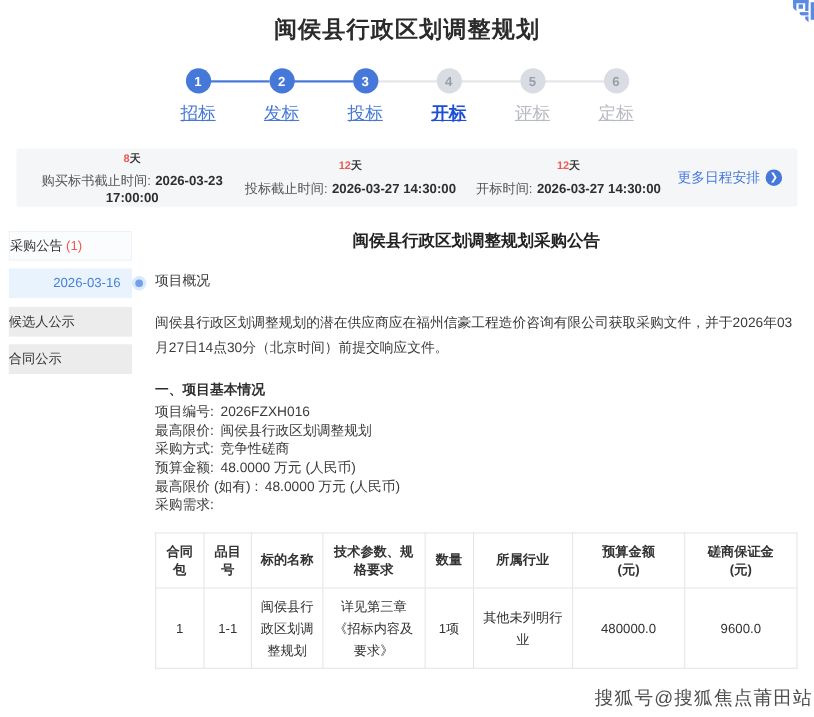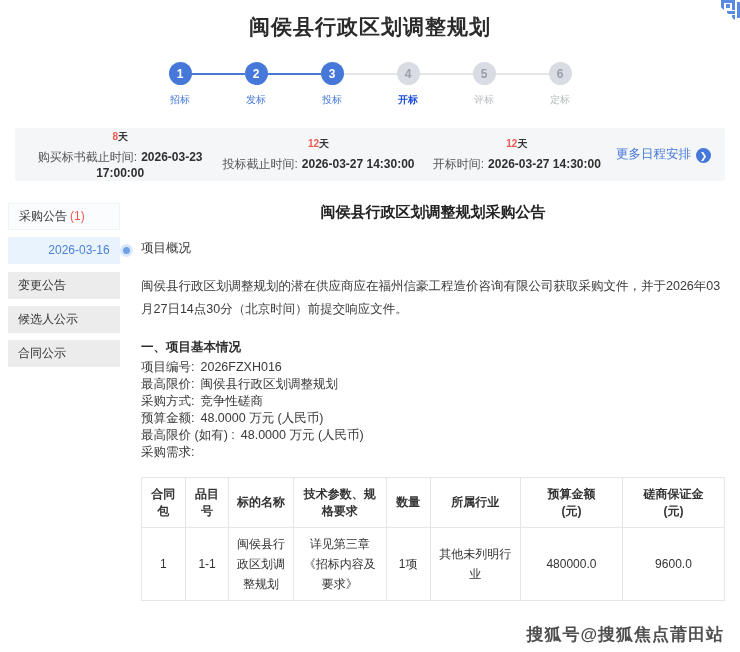--- a/index.html
+++ b/index.html
@@ -10,67 +10,67 @@
   .page-title { text-align:center; font-size:21px; font-weight:bold; color:#2b2b2b;
     padding-top:13px; letter-spacing:1px; }
 
   .qr-corner { position:absolute; top:0; right:0; width:27px; height:22px; }
 
   
   .stepper { display:flex; justify-content:center; margin-top:21px; }
   .step { width:76px; display:flex; flex-direction:column; align-items:center; position:relative; }
   .step .circle { width:23px; height:23px; border-radius:50%; background:#4678d9; color:#fff;
     font-size:12px; font-weight:bold; display:flex; align-items:center; justify-content:center; z-index:1; }
-  .step .step-label { margin-top:8px; font-size:10px; color:#4678d9; }
+  .step .step-label { margin-top:8px; font-size:16px; color:#4678d9;text-decoration:underline; }
   .step.pending .circle { background:#d9dce2; color:#989fa8; }
   .step.pending .step-label { color:#b6bac1; }
   .step.pending.current-next .step-label { color:#1d4ed8; font-weight:bold; }
   .step:not(:first-child)::before { content:""; position:absolute; top:11px;
     right:calc(50% + 11px); width:54px; height:2px; background:#4678d9; }
   .step.pending::before { background:#e3e5e9; }
 
   
   .schedule-bar { margin:21px 15px 0 15px; height:53px; background:#f4f6f8; border-radius:3px;
     display:flex; align-items:center; padding:0 14px 0 6px; }
   .time-group { flex:1; text-align:center; }
   .days-line { font-size:10px; font-weight:bold; color:#333; }
   .days-line .num { color:#f0584d; }
   .dt-line { font-size:12px; margin-top:5px; color:#555; }
   .dt-line .dt-value { color:#2f2f2f; font-weight:bold; margin-left:4px; }
-  .more-link { display:flex; align-items:flex-end; gap:5px; color:#4678d9; font-size:12.5px;
+  .more-link { display:flex; align-items:center; gap:5px; color:#4678d9; font-size:12.5px;
     cursor:pointer; white-space:nowrap; }
   .arrow-circle { width:15px; height:15px; border-radius:50%; background:#4678d9; color:#fff;
     font-size:9px; display:flex; align-items:center; justify-content:center; font-weight:bold; }
 
   
   .main { display:flex; margin-top:22px; padding-left:8px; }
   .sidebar { width:112px; flex:none; }
   .side-item { height:27px; line-height:27px; font-size:12px; color:#333; background:#ececec;
-    padding-left:10px; margin-bottom:7px; cursor:pointer; }
+    margin-bottom:7px; cursor:pointer; }
   .side-item.active { background:#fbfcfe; border:1px solid #f0f2f6; line-height:25px; }
   .side-item .count { color:#f0584d; margin-left:3px; }
   .side-date { height:27px; line-height:27px; font-size:12px; color:#4a80d6; background:#e9f3fe;
     text-align:center; margin-bottom:8px; position:relative; cursor:pointer;padding-left:30px; }
   .side-date .dot { position:absolute; right:-10px; top:10px; width:7px; height:7px;
     border-radius:50%; background:#6fa0e8; box-shadow:0 0 0 3px #d9e8fb; }
 
   .content { flex:1; margin:0 15px 0 21px; font-size:12.5px; color:#3a3a3a; }
   .content-title { text-align:center; font-size:15px; font-weight:bold; color:#222; margin-bottom:4px; }
   .para { margin-top:15px; line-height:23px; }
   .bold { font-weight:bold; color:#2e2e2e; }
   .field-line { }
   .field-line .field-value { margin-left:6px; }
 
   table.req { width:100%; border-collapse:collapse; margin-top:16px; }
   .req th, .req td { border:1px solid #e3e6ea; text-align:center; font-size:12px; color:#333;
     padding:6px 5px; }
   .req th { font-weight:bold; height:50px; white-space:pre-line; line-height:17px; }
   .req td { height:64px; line-height:20px; }
 
-  .watermark { position:absolute; right:16px; bottom:6px; font-size:17px; font-weight:bold;
+  .watermark { position:absolute; right:1px; bottom:6px; font-size:17px; font-weight:normal;
     color:#4e4e4e; letter-spacing:1px;
     text-shadow:-1px -1px 0 rgba(255,255,255,.9), 1px 1px 0 rgba(255,255,255,.35); }
 </style>
 </head>
 <body>
 
 <div class="page-title">闽侯县行政区划调整规划</div>
 
 <div class="qr-corner">
   <svg width="27" height="22" viewBox="0 0 27 22">
@@ -148,23 +148,20 @@
 </div>
 
 <div class="main">
   <div class="sidebar">
     <div class="side-item active">
       <span>采购公告</span><span class="count">(1)</span>
     </div>
     <div class="side-date">
       <span>2026-03-16</span>
       <span class="dot"></span>
-    </div>
-    <div class="side-item">
-      <span>变更公告</span>
     </div>
     <div class="side-item">
       <span>候选人公示</span>
     </div>
     <div class="side-item">
       <span>合同公示</span>
     </div>
   </div>
 
   <div class="content">

